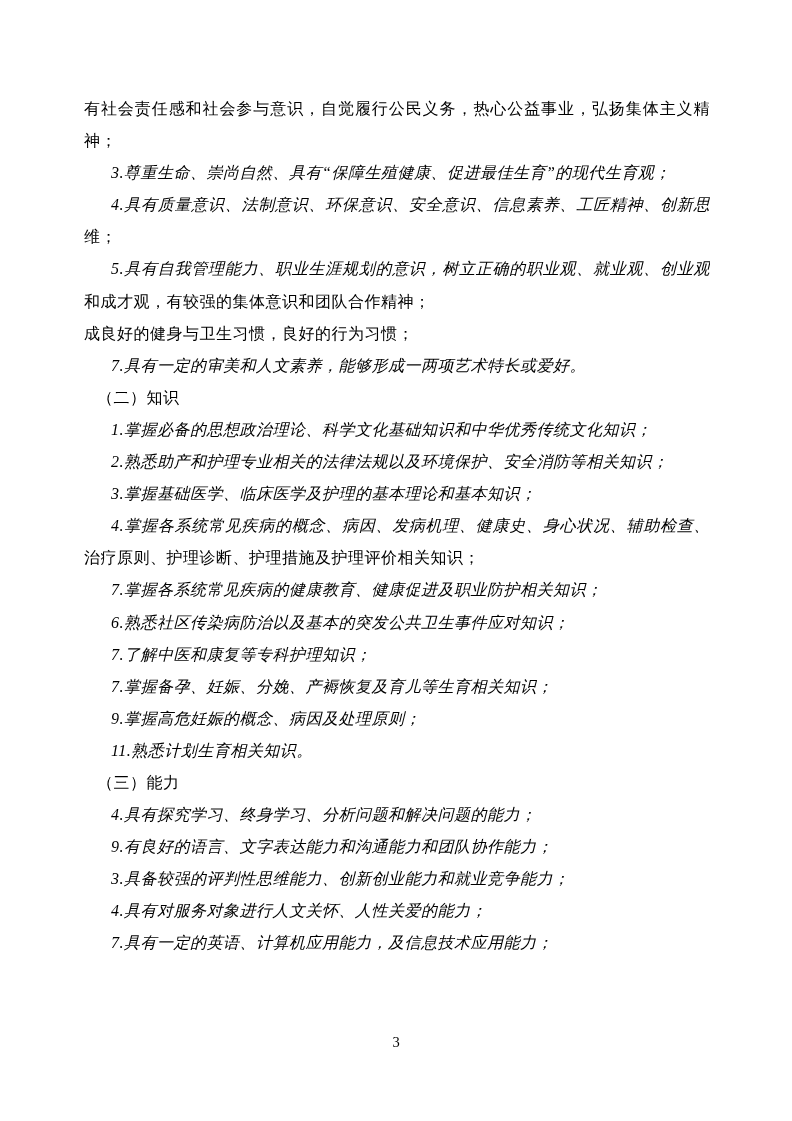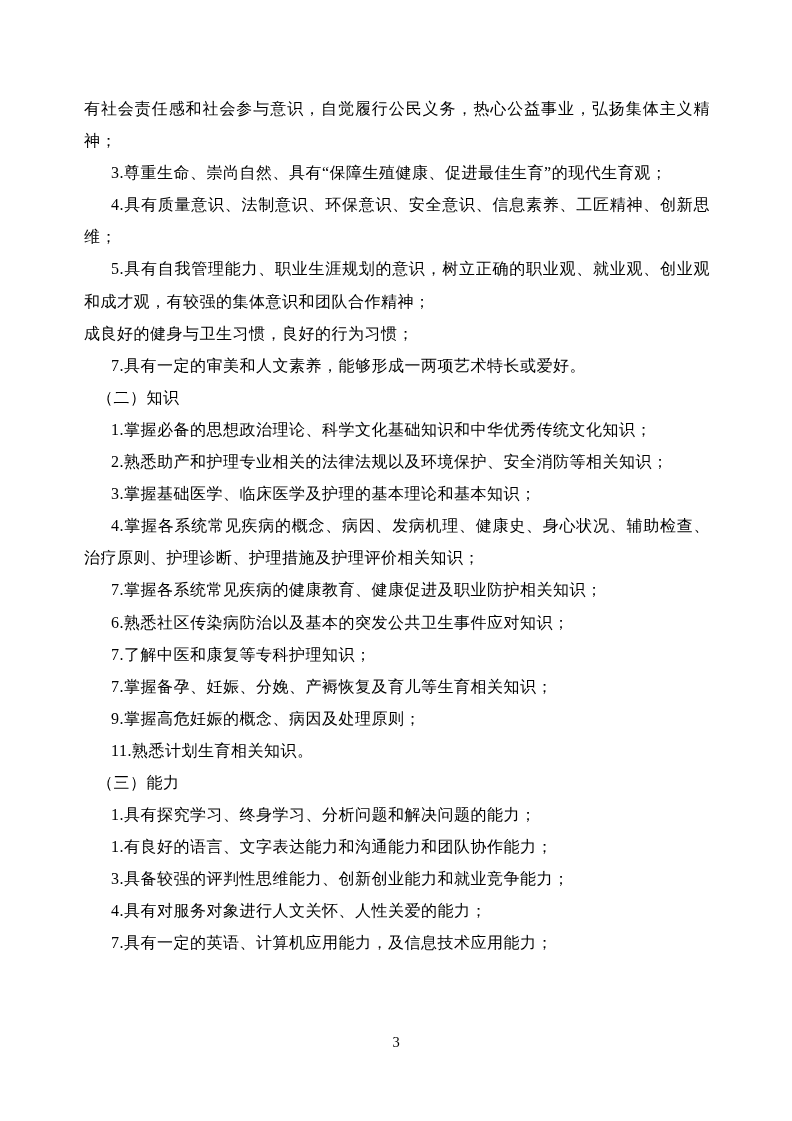--- a/index.html
+++ b/index.html
@@ -30,21 +30,21 @@
     text-align: left;
   }
   .line.fill {
     white-space: normal;
     text-align: justify;
     text-align-last: justify;
     overflow: hidden;
     max-height: 32.1px;
   }
   .ind1 { padding-left: 13px; }
-  .ind2 { padding-left: 27px; }
+  .ind2 { padding-left: 27px; font-style: italic; }
   .bold { font-weight: normal; }
   .page-number {
     position: absolute;
     left: 0;
     top: 1033px;
     width: 792px;
     text-align: center;
     font-size: 14.5px;
     line-height: 18px;
     color: #000000;
@@ -70,20 +70,20 @@
       <div class="line ind2">3.掌握基础医学、临床医学及护理的基本理论和基本知识；</div>
       <div class="line fill ind2">4.掌握各系统常见疾病的概念、病因、发病机理、健康史、身心状况、辅助检查、</div>
       <div class="line">治疗原则、护理诊断、护理措施及护理评价相关知识；</div>
       <div class="line ind2">7.掌握各系统常见疾病的健康教育、健康促进及职业防护相关知识；</div>
       <div class="line ind2">6.熟悉社区传染病防治以及基本的突发公共卫生事件应对知识；</div>
       <div class="line ind2">7.了解中医和康复等专科护理知识；</div>
       <div class="line ind2">7.掌握备孕、妊娠、分娩、产褥恢复及育儿等生育相关知识；</div>
       <div class="line ind2">9.掌握高危妊娠的概念、病因及处理原则；</div>
       <div class="line ind2">11.熟悉计划生育相关知识。</div>
       <div class="line ind1 bold">（三）能力</div>
-      <div class="line ind2">1.具有探究学习、终身学习、分析问题和解决问题的能力；</div>
-      <div class="line ind2">1.有良好的语言、文字表达能力和沟通能力和团队协作能力；</div>
+      <div class="line ind2">4.具有探究学习、终身学习、分析问题和解决问题的能力；</div>
+      <div class="line ind2">9.有良好的语言、文字表达能力和沟通能力和团队协作能力；</div>
       <div class="line ind2">3.具备较强的评判性思维能力、创新创业能力和就业竞争能力；</div>
       <div class="line ind2">4.具有对服务对象进行人文关怀、人性关爱的能力；</div>
       <div class="line ind2">7.具有一定的英语、计算机应用能力，及信息技术应用能力；</div>
     </div>
   <div class="page-number">3</div>
 </div>
 
 </body></html>

